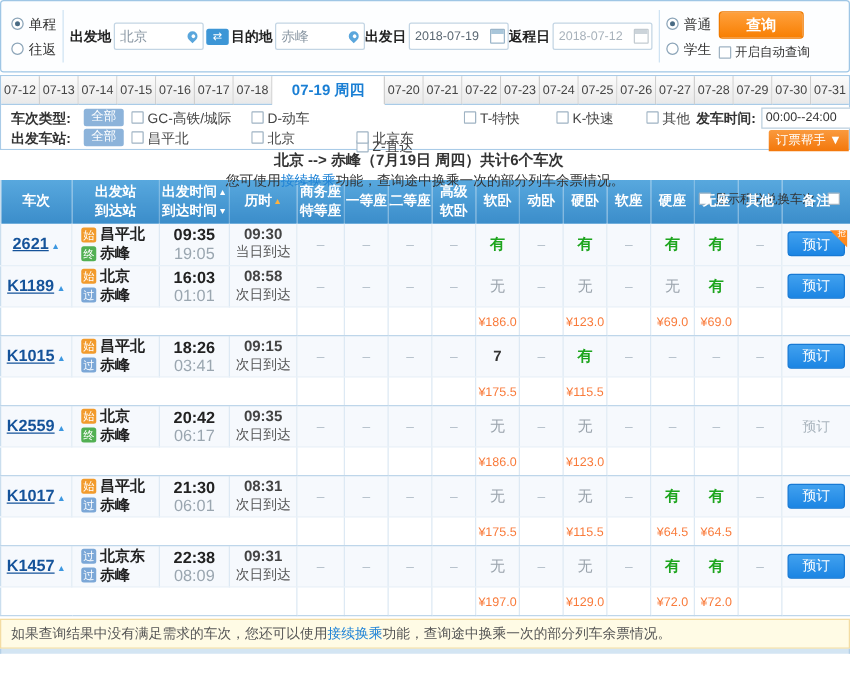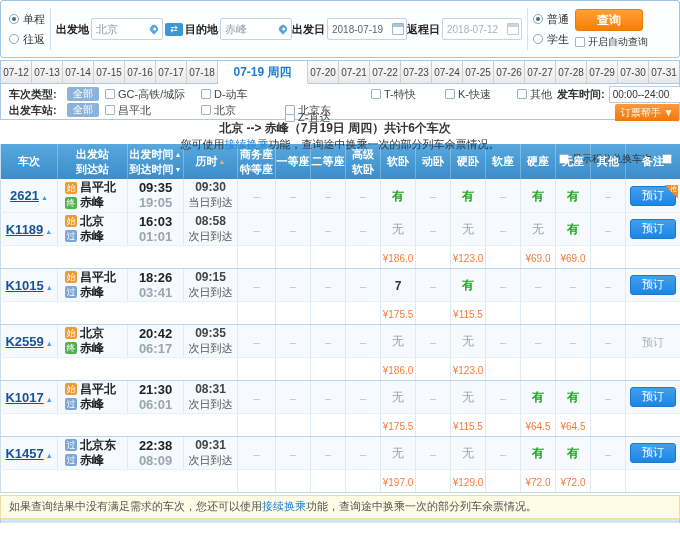--- a/index.html
+++ b/index.html
@@ -67,21 +67,21 @@
   tr.avail-row td { height:33px; border-bottom:1px solid #e7f0f8; }
   tr.price-row td { height:23px; border-bottom:1px solid #bed6ea; background:#fff; }
   .code { color:#15539a; font-weight:bold; font-size:13px; text-decoration:underline; cursor:pointer; }
   .exp-arrow { color:#3c97e0; font-size:7px; margin-left:2px; cursor:pointer; }
   .st-line { display:flex; align-items:center; gap:3px; padding-left:7px; font-size:12px; font-weight:bold; color:#222; line-height:15px; white-space:nowrap; }
   .badge { width:12px; height:12px; border-radius:2px; color:#fff; font-size:9px; line-height:12px; text-align:center; flex:none; font-weight:normal; }
   .badge.start { background:#f29b2c; }
   .badge.end   { background:#52b053; }
   .badge.via   { background:#7ba7d7; }
   .t-dep { font-weight:bold; color:#222; font-size:13px; line-height:15px; }
-  .t-arr { font-weight:bold; color:#9aa6b0; font-size:13px; line-height:15px; }
+  .t-arr { font-weight:normal; color:#9aa6b0; font-size:13px; line-height:15px; }
   .dur { color:#444; font-weight:bold; font-size:12px; line-height:15px; }
   .day { color:#555; font-size:11px; line-height:15px; }
   .seat-yes  { color:#1ea51e; font-weight:bold; font-size:12px; }
   .seat-no   { color:#9aa3ac; font-size:12px; }
   .seat-dash { color:#b3bfca; font-size:11px; }
   .seat-num  { color:#333; font-weight:bold; font-size:12px; }
   .price { color:#f97b3b; font-size:10px; }
   .book-btn { position:relative; width:46px; height:20px; background:linear-gradient(#41a1ef,#1c85e3); border:1px solid #1779d4; border-radius:3px; color:#fff; font-size:11px; font-family:inherit; cursor:pointer; }
   .book-badge { position:absolute; top:-2px; right:-3px; width:14px; height:14px; clip-path:polygon(0 0,100% 0,100% 100%); background:#ff8a1e; color:#fff; font-size:7px; line-height:8px; text-align:right; padding-right:1px; }
   .book-disabled { color:#a9b4bd; font-size:11px; }

